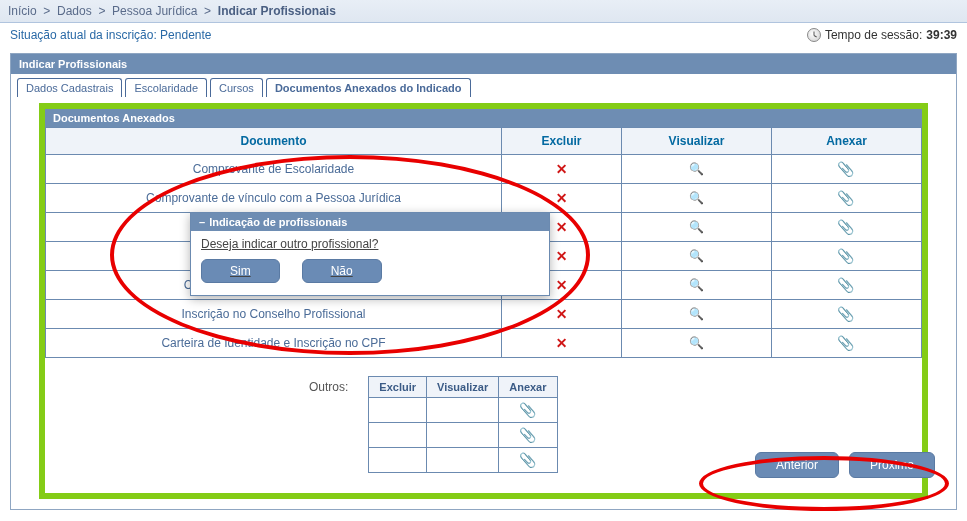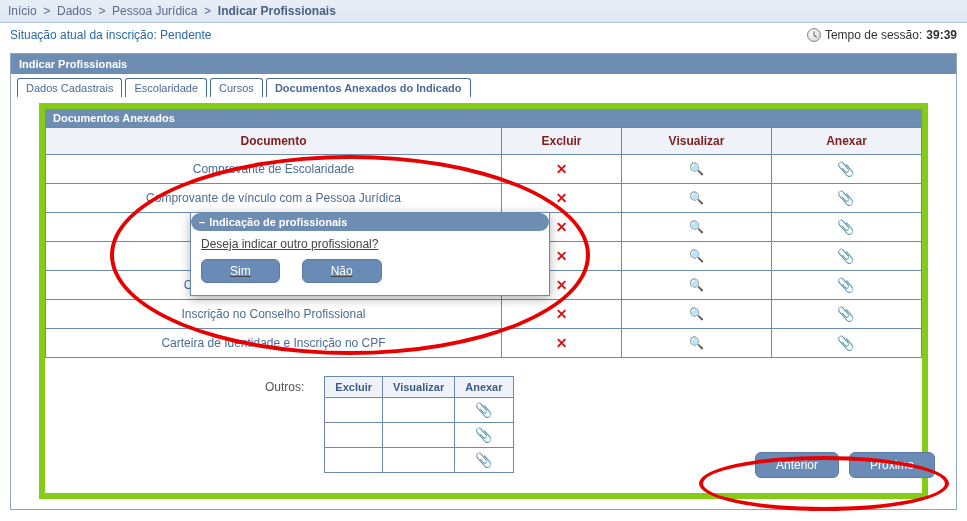--- a/index.html
+++ b/index.html
@@ -90,21 +90,21 @@
       font-weight: bold;
       padding: 3px 8px;
     }
     table.docs {
       width: 100%;
       border-collapse: collapse;
       font-size: 12px;
     }
     table.docs th {
       background: #eff3f9;
-      color: #7f1d1d;
+      color: #0369a1;
       font-weight: bold;
       padding: 6px;
       border: 1px solid #6b8ab0;
       text-align: center;
     }
     table.docs td {
       border: 1px solid #6b8ab0;
       padding: 6px;
       text-align: center;
       color: #3b5b86;
@@ -156,21 +156,20 @@
       border: 1px solid #6b8ab0;
       box-shadow: 0 3px 10px rgba(0,0,0,0.3);
       z-index: 50;
     }
     .modal-title {
       background: #6e8db3;
       color: #fff;
       font-size: 11px;
       font-weight: bold;
       padding: 3px 8px;
-      border-radius: 9px;
     }
     .modal-body {
       padding: 6px 10px 12px 10px;
       font-size: 12px;
       color: #444;
       text-decoration: underline;
     }
     .modal-buttons { margin-top: 8px; display:flex; gap:22px; }
     .modal-buttons .pill-btn { padding: 4px 28px; }
 
@@ -270,21 +269,21 @@
         <tr>
           <td class="doc-name">Carteira de Identidade e Inscrição no CPF</td>
           <td><span class="x-icon">✕</span></td>
           <td><span>🔍</span></td>
           <td><span class="clip-icon">📎</span></td>
         </tr>
       </tbody>
     </table>
 
     <div class="outros-zone">
-      <div style="padding-top:4px;">Outros:</div>
+      <div style="padding-top:4px;margin-left:44px;">Outros:</div>
       <table class="outros">
         <thead>
           <tr>
             <th>Excluir</th>
             <th>Visualizar</th>
             <th>Anexar</th>
           </tr>
         </thead>
         <tbody>
           <tr>

